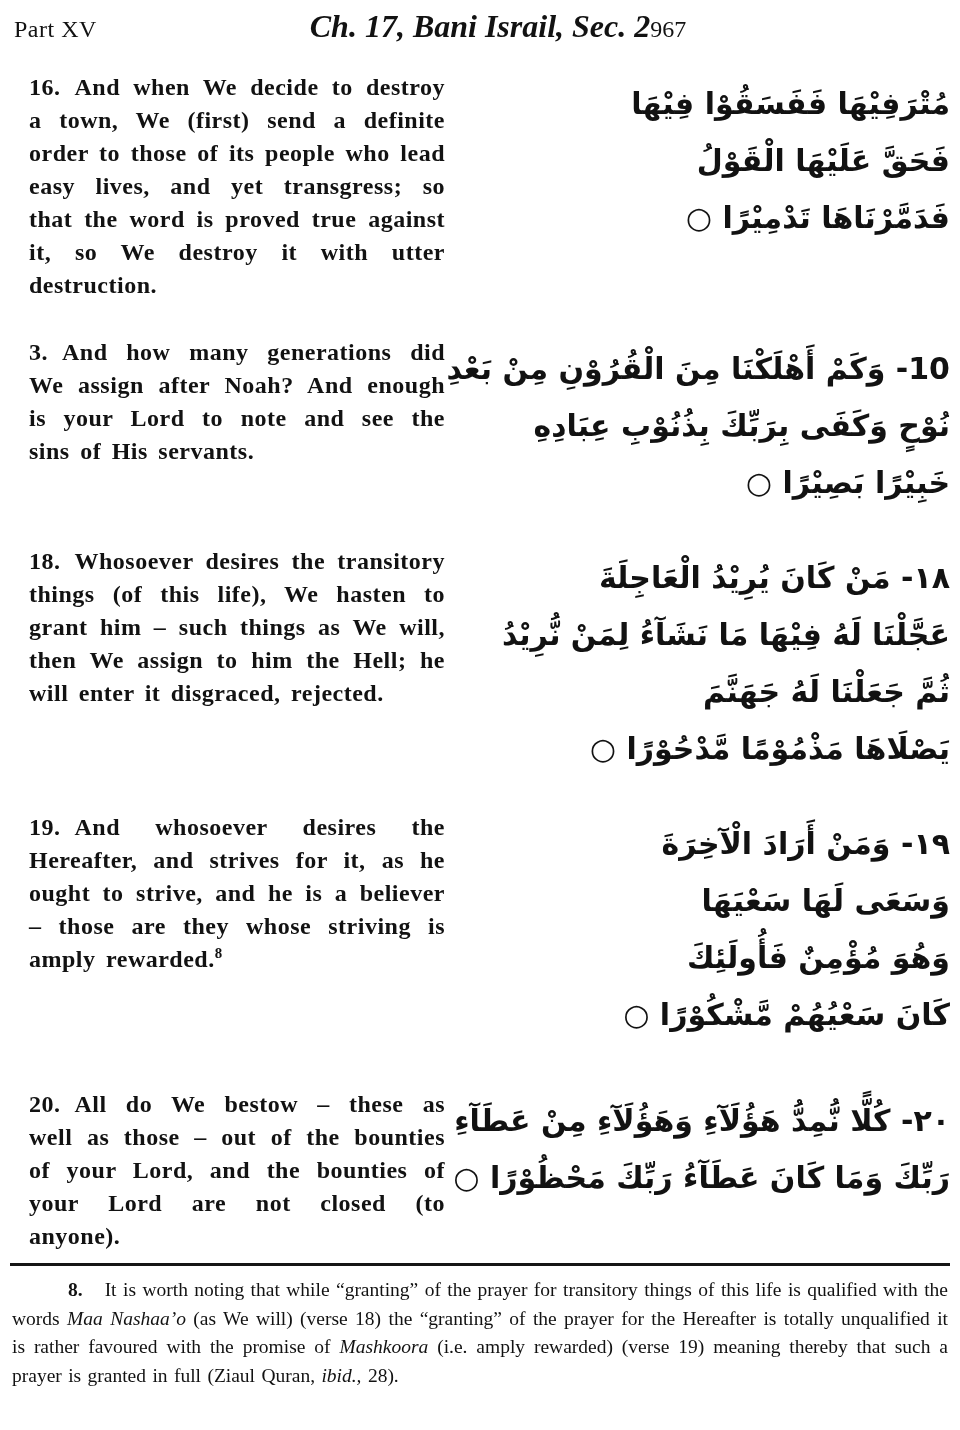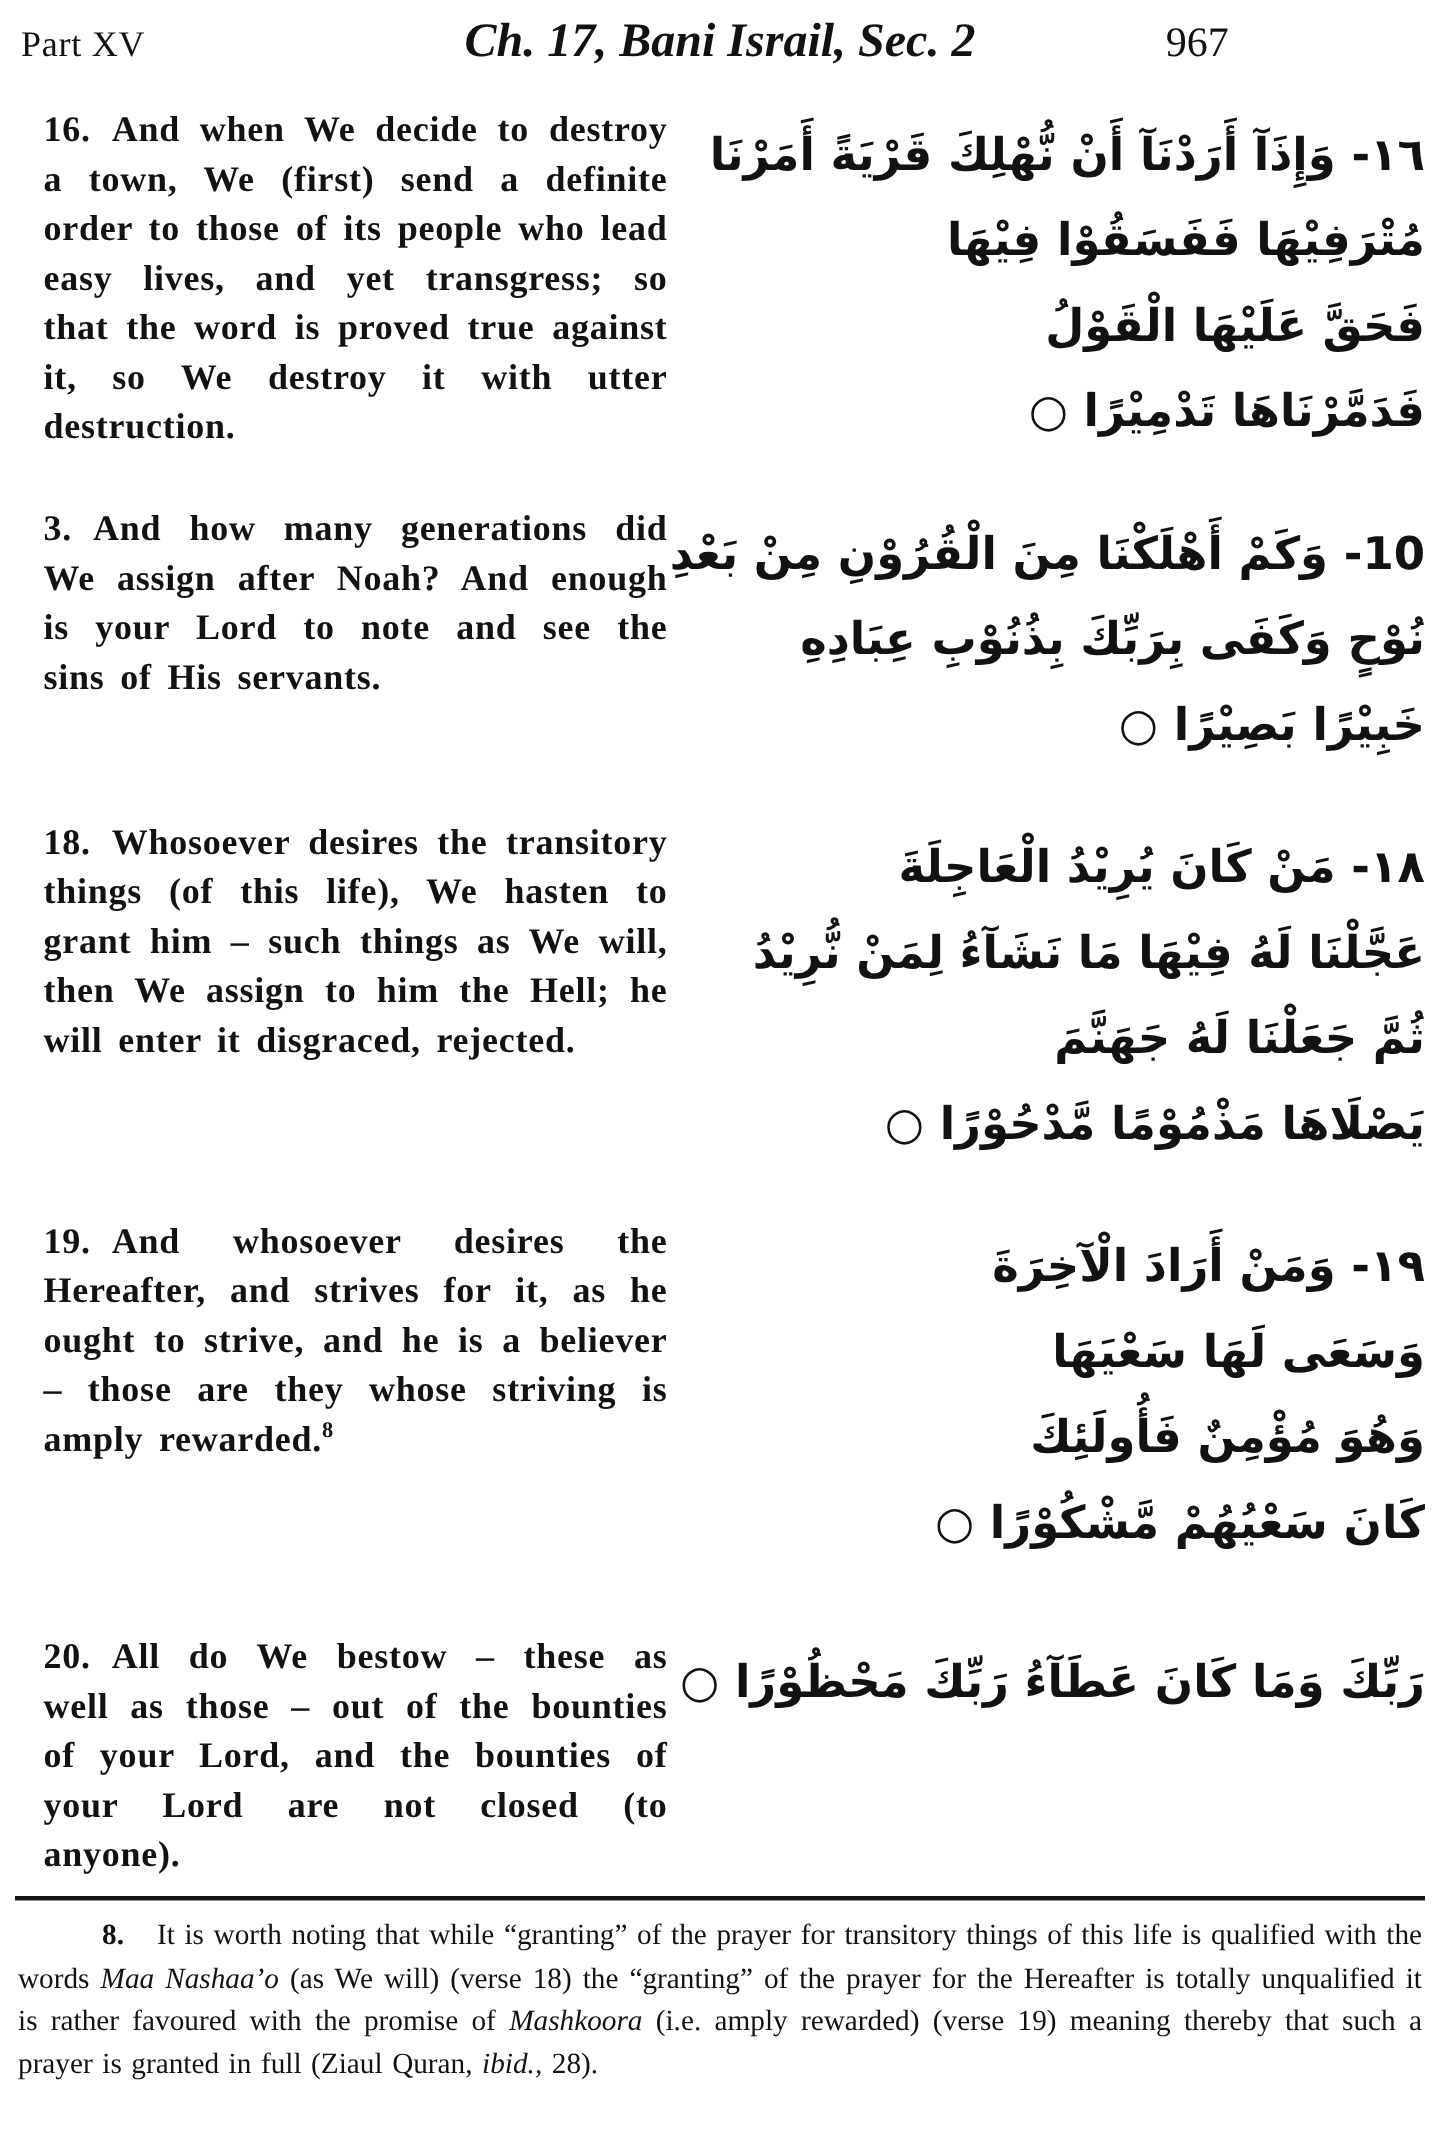--- a/index.html
+++ b/index.html
@@ -6,21 +6,21 @@
   .page{
     width:960px;height:1430px;box-sizing:border-box;
     margin:0 auto;background:#ffffff;color:#121212;
     font-family:"Liberation Serif",serif;
     padding:6px 10px 0 10px;overflow:hidden;position:relative;
   }
   
   .hdr{display:grid;grid-template-columns:1fr auto 1fr;align-items:baseline;padding:2px 4px 0 4px;}
   .hdr-part{font-size:24px;letter-spacing:0.5px;}
   .hdr-chap{font-size:32px;font-style:italic;font-weight:600;text-align:center;}
-  .hdr-page{font-size:28px;text-align:center;}
+  .hdr-page{font-size:24px;text-align:left;}
   
   .verses{margin-top:26px;}
   .row{display:flex;justify-content:flex-end;align-items:flex-start;margin-bottom:34px;}
   .row:last-child{margin-bottom:10px;margin-top:45px;}
   .en{
     width:416px;font-weight:bold;font-size:24px;line-height:33px;
     text-align:justify;word-spacing:4px;letter-spacing:0.5px;
   }
   .en .vnum{margin-right:14px;}
   .en sup{font-size:0.62em;line-height:0;vertical-align:super;}
@@ -48,21 +48,20 @@
     <span class="hdr-part">Part XV</span>
     <span class="hdr-chap">Ch. 17, Bani Israil, Sec. 2</span>
     <span class="hdr-page">967</span>
   </div>
 
   <div class="verses">
 
     <div class="row">
       <div class="en"><span class="vnum">16.</span><span>And when We decide to destroy a town, We (first) send a definite order to those of its people who lead easy lives, and yet transgress; so that the word is proved true against it, so We destroy it with utter destruction.</span></div>
       <div class="ar">
-        <div class="ar-line">١٦- وَإِذَآ أَرَدْنَآ أَنْ نُّهْلِكَ قَرْيَةً أَمَرْنَا</div>
         <div class="ar-line">مُتْرَفِيْهَا فَفَسَقُوْا فِيْهَا</div>
         <div class="ar-line">فَحَقَّ عَلَيْهَا الْقَوْلُ</div>
         <div class="ar-line">فَدَمَّرْنَاهَا تَدْمِيْرًا ○</div>
       </div>
     </div>
 
     <div class="row">
       <div class="en"><span class="vnum">3.</span><span>And how many generations did We assign after Noah? And enough is your Lord to note and see the sins of His servants.</span></div>
       <div class="ar">
         <div class="ar-line">10- وَكَمْ أَهْلَكْنَا مِنَ الْقُرُوْنِ مِنْ بَعْدِ</div>
@@ -87,20 +86,21 @@
         <div class="ar-line">١٩- وَمَنْ أَرَادَ الْآخِرَةَ</div>
         <div class="ar-line">وَسَعَى لَهَا سَعْيَهَا</div>
         <div class="ar-line">وَهُوَ مُؤْمِنٌ فَأُولَئِكَ</div>
         <div class="ar-line">كَانَ سَعْيُهُمْ مَّشْكُوْرًا ○</div>
       </div>
     </div>
 
     <div class="row">
       <div class="en"><span class="vnum">20.</span><span>All do We bestow – these as well as those – out of the bounties of your Lord, and the bounties of your Lord are not closed (to anyone).</span></div>
       <div class="ar">
+        <div class="ar-line">٢٠- كُلًّا نُّمِدُّ هَؤُلَآءِ وَهَؤُلَآءِ مِنْ عَطَآءِ</div>
         <div class="ar-line">رَبِّكَ وَمَا كَانَ عَطَآءُ رَبِّكَ مَحْظُوْرًا ○</div>
       </div>
     </div>
 
   </div>
 
   <hr class="fn-rule">
 
   <div class="footnote">
     <span class="fn-marker">8.</span><span>It is worth noting that while “granting” of the prayer for transitory things of this life is qualified with the words </span><span class="it">Maa Nashaa’o</span><span> (as We will) (verse 18) the “granting” of the prayer for the Hereafter is totally unqualified it is rather favoured with the promise of </span><span class="it">Mashkoora</span><span> (i.e. amply rewarded) (verse 19) meaning thereby that such a prayer is granted in full (Ziaul Quran, </span><span class="it">ibid.,</span><span> 28).</span>

